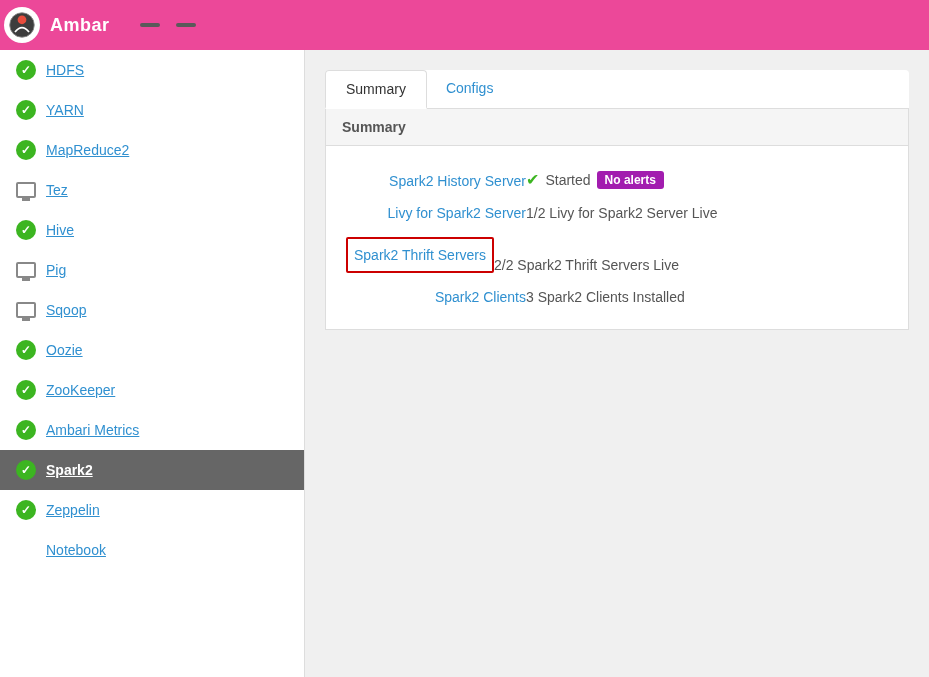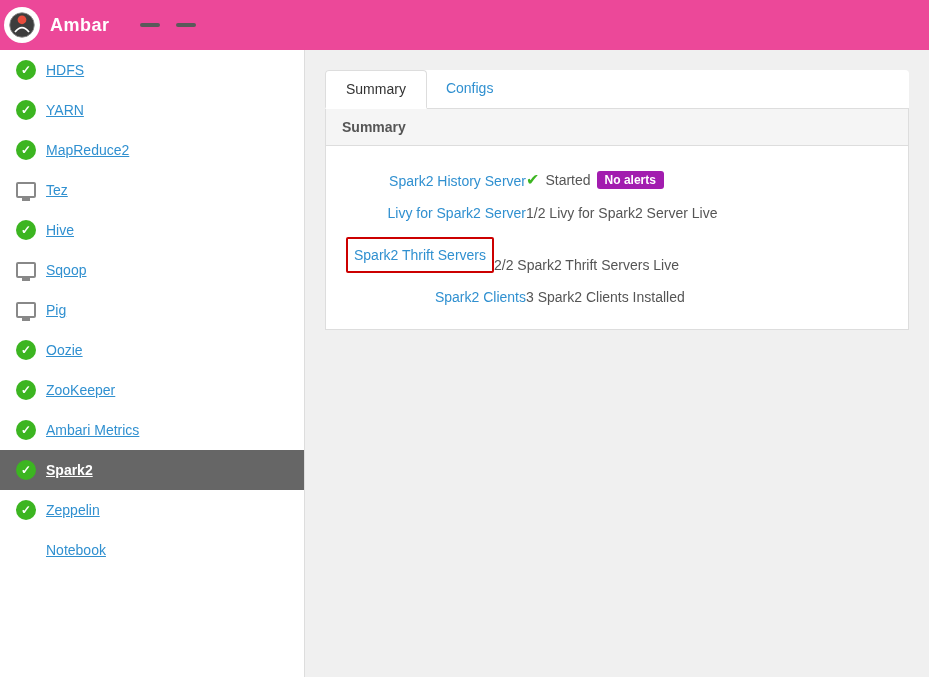--- a/index.html
+++ b/index.html
@@ -244,27 +244,27 @@
       <div class="sidebar-item">
         <div class="item-icon">
           <div class="icon-check">✓</div>
         </div>
         <span class="item-label">Hive</span>
       </div>
       <div class="sidebar-item">
         <div class="item-icon">
           <div class="icon-monitor"></div>
         </div>
+        <span class="item-label">Pig</span>
+      </div>
+      <div class="sidebar-item">
+        <div class="item-icon">
+          <div class="icon-monitor"></div>
+        </div>
         <span class="item-label">Sqoop</span>
-      </div>
-      <div class="sidebar-item">
-        <div class="item-icon">
-          <div class="icon-monitor"></div>
-        </div>
-        <span class="item-label">Pig</span>
       </div>
       <div class="sidebar-item">
         <div class="item-icon">
           <div class="icon-check">✓</div>
         </div>
         <span class="item-label">Oozie</span>
       </div>
       <div class="sidebar-item">
         <div class="item-icon">
           <div class="icon-check">✓</div>

